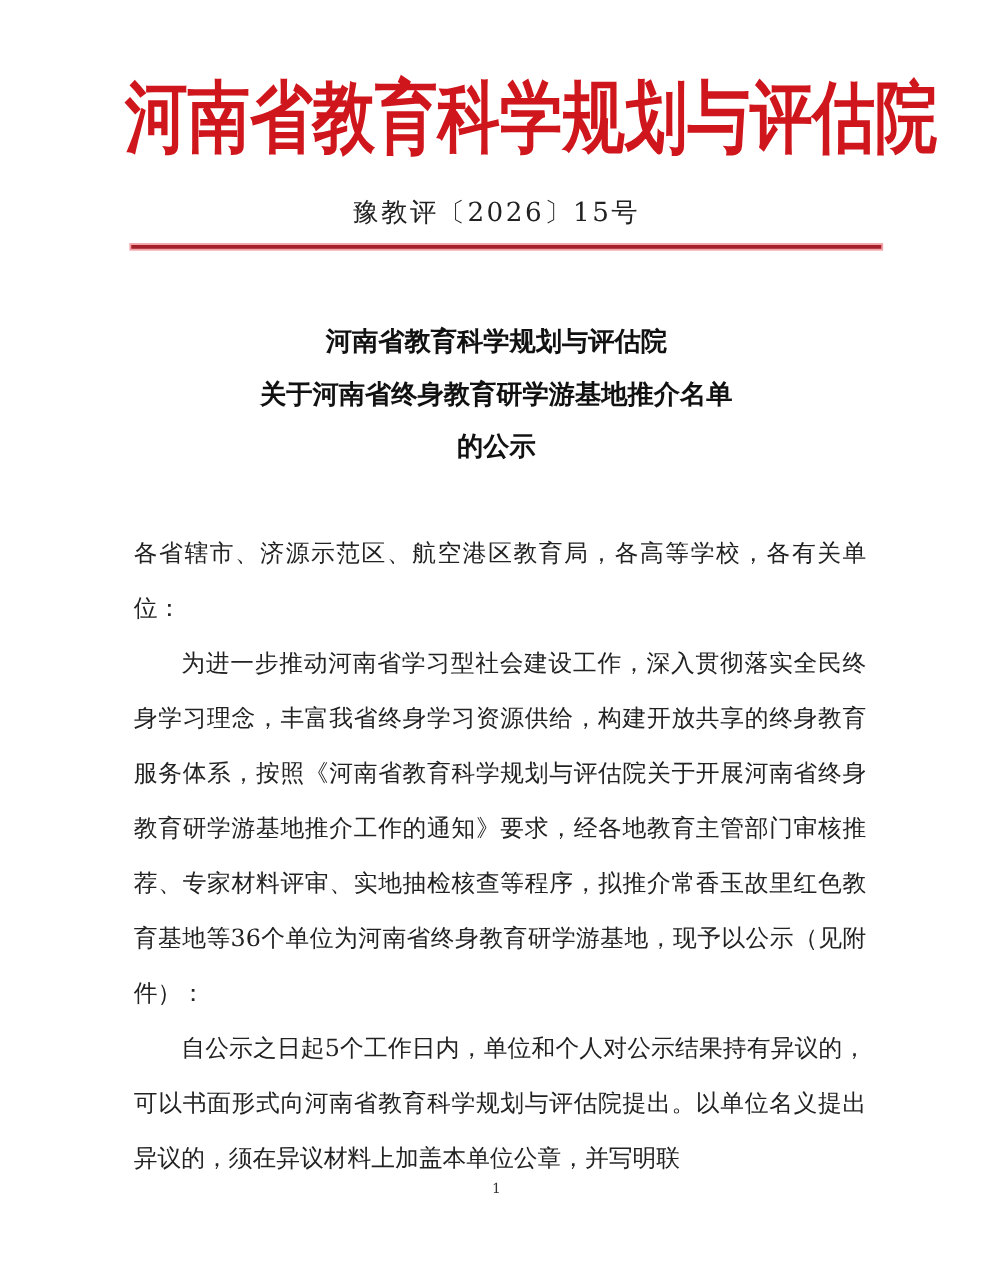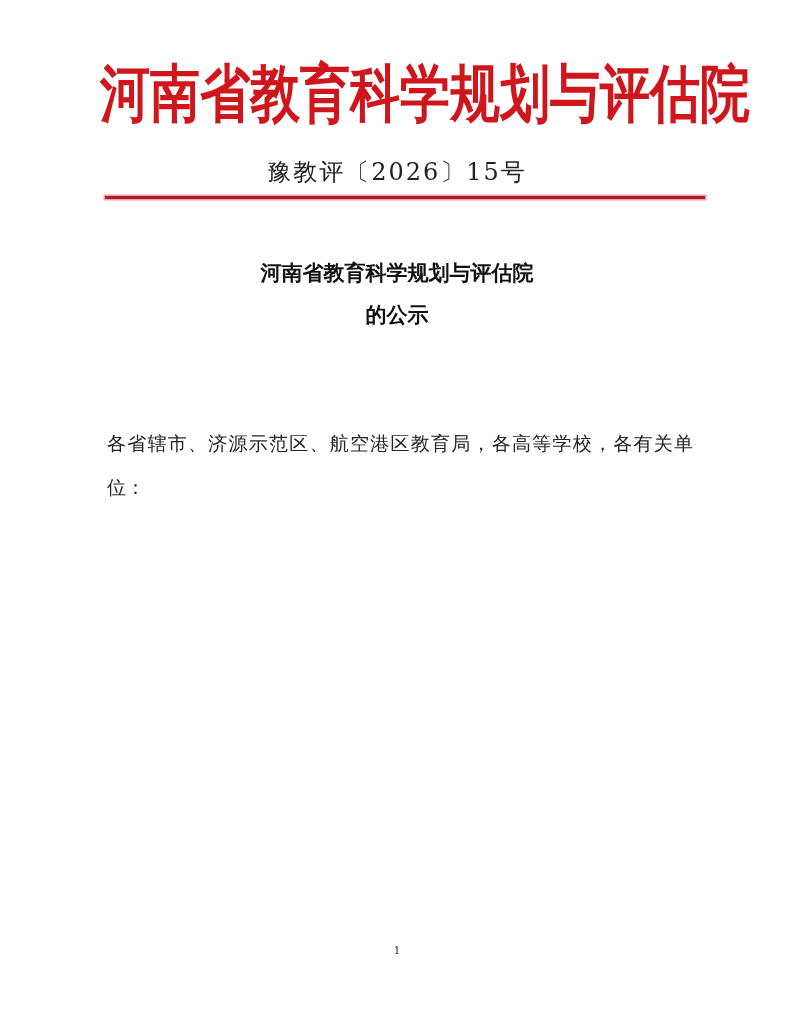--- a/index.html
+++ b/index.html
@@ -1,19 +1,19 @@
 <!DOCTYPE html>
 <html><head>
 <meta charset="utf-8">
 <style>
   html, body { margin: 0; padding: 0; background: #ffffff; }
   body { width: 794px; height: 1026px; position: relative; overflow: hidden; font-family: "DejaVu Serif", "Liberation Serif", serif; color: #1a1a1a; }
   .masthead { position: absolute; left: 100px; top: 52px; width: 600px; height: 84px; display: flex; justify-content: space-between; align-items: center; color: #d0161d; font-family: "DejaVu Serif", serif; font-size: 50px; font-weight: bold; line-height: 1; transform: scaleY(1.25); transform-origin: center; }
   .masthead span { display: inline-block; }
-  .docno { position: absolute; left: 0; width: 794px; top: 156px; text-align: center; font-size: 24px; letter-spacing: 2px; color: #222; }
+  .docno { position: absolute; left: 0; width: 794px; top: 156px; text-align: center; font-size: 21px; letter-spacing: 2px; color: #222; }
   .redline { position: absolute; left: 105px; width: 600px; top: 196px; height: 3px; background: #a3202a; box-shadow: 0 0 0 1.5px #f2a0a6; }
   .title { position: absolute; left: 0; width: 794px; top: 252px; text-align: center; font-size: 21px; font-weight: bold; line-height: 42px; color: #111; }
   .body { position: absolute; left: 107px; width: 586px; top: 421px; font-size: 19px; line-height: 44px; color: #222; text-align: justify; }
   .body p { margin: 0; }
   .body .indent { text-indent: 2em; }
   .pagenum { position: absolute; left: 0; width: 794px; top: 944px; text-align: center; font-size: 11px; color: #333; }
 </style>
 </head>
 <body>
 
@@ -32,20 +32,23 @@
     <span>估</span>
     <span>院</span>
   </div>
 
 <div class="docno">豫教评〔2026〕15号</div>
 
 <div class="redline" style="background: rgb(163, 32, 42);"></div>
 
 <div class="title">
   <div>河南省教育科学规划与评估院</div>
+  <div>关于河南省终身教育研学游基地推介名单</div>
   <div>的公示</div>
 </div>
 
 <div class="body">
   <p>各省辖市、济源示范区、航空港区教育局，各高等学校，各有关单位：</p>
+  <p class="indent">为进一步推动河南省学习型社会建设工作，深入贯彻落实全民终身学习理念，丰富我省终身学习资源供给，构建开放共享的终身教育服务体系，按照《河南省教育科学规划与评估院关于开展河南省终身教育研学游基地推介工作的通知》要求，经各地教育主管部门审核推荐、专家材料评审、实地抽检核查等程序，拟推介常香玉故里红色教育基地等36个单位为河南省终身教育研学游基地，现予以公示（见附件）：</p>
+  <p class="indent">自公示之日起5个工作日内，单位和个人对公示结果持有异议的，可以书面形式向河南省教育科学规划与评估院提出。以单位名义提出异议的，须在异议材料上加盖本单位公章，并写明联</p>
 </div>
 
 <div class="pagenum">1</div>
 
 </body></html>

